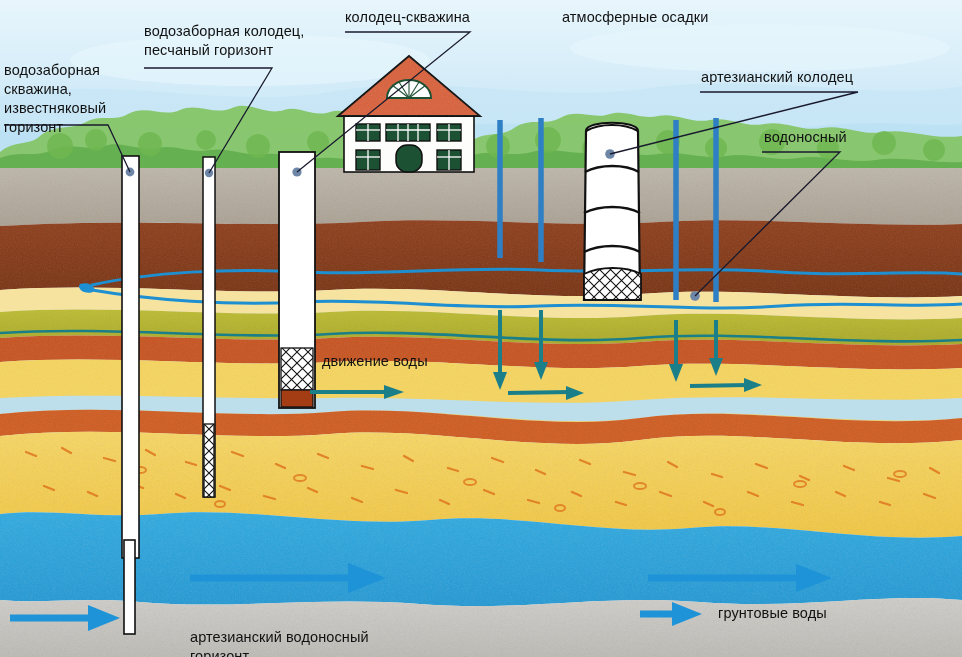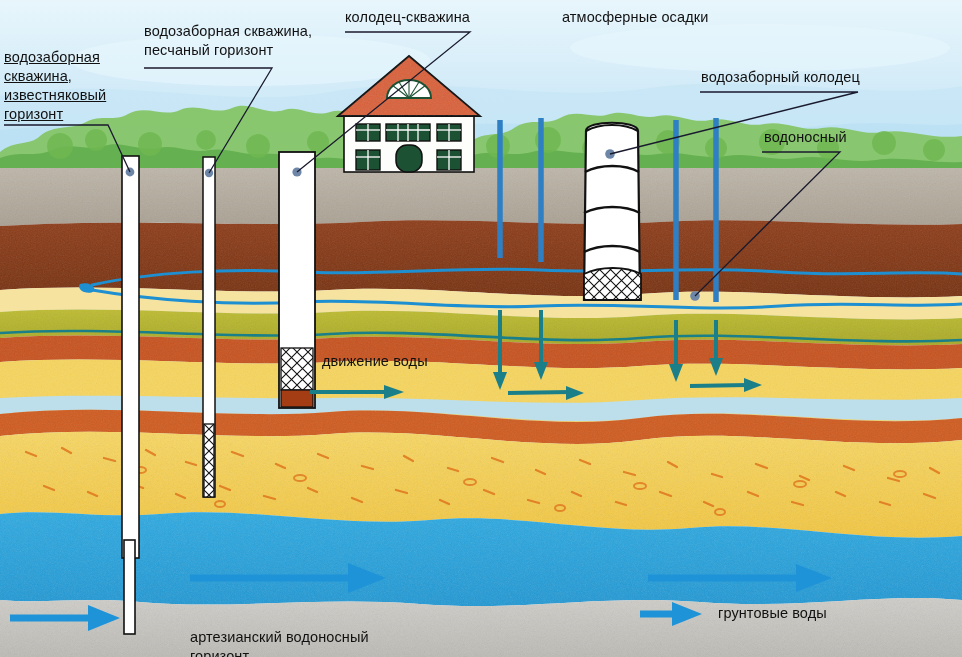--- a/index.html
+++ b/index.html
@@ -377,33 +377,33 @@
       <path d="M144 68 L272 68 L209 173"></path>
 
       <path d="M345 32 L470 32 L297 172"></path>
 
       <path d="M700 92 L858 92 L610 154"></path>
 
       <path name="perched" d="M762 152 L840 152 L695 296"></path>
     </g>
   </svg>
 
-  <div class="lbl nosel" style="left:4px; top:48px; width:140px;text-decoration:underline;">водозаборная
+  <div class="lbl nosel" style="left:4px; top:61px; width:140px;">водозаборная
 скважина,
 известняковый
 горизонт</div>
 
-  <div class="lbl nosel" style="left:144px; top:22px; width:180px;">водозаборная скважина,
+  <div class="lbl nosel" style="left:144px; top:22px; width:180px;">водозаборная колодец,
 песчаный горизонт</div>
 
   <div class="lbl nosel" style="left:562px; top:8px; width:220px;">атмосферные осадки</div>
 
   <div class="lbl nosel" style="left:345px; top:8px; width:180px;">колодец-скважина</div>
 
-  <div class="lbl nosel" style="left:701px; top:68px; width:230px;">водозаборный колодец</div>
+  <div class="lbl nosel" style="left:701px; top:68px; width:230px;">артезианский колодец</div>
 
   <div class="lbl nosel" style="left:764px; top:128px; width:150px;">водоносный</div>
 
   <div class="lbl nosel" style="left:322px; top:352px; width:220px;">движение воды</div>
 
   <div class="lbl nosel" style="left:190px; top:628px; width:260px;">артезианский водоносный
 горизонт</div>
 
   <div class="lbl nosel" style="left:718px; top:604px; width:200px;">грунтовые воды</div>
 

